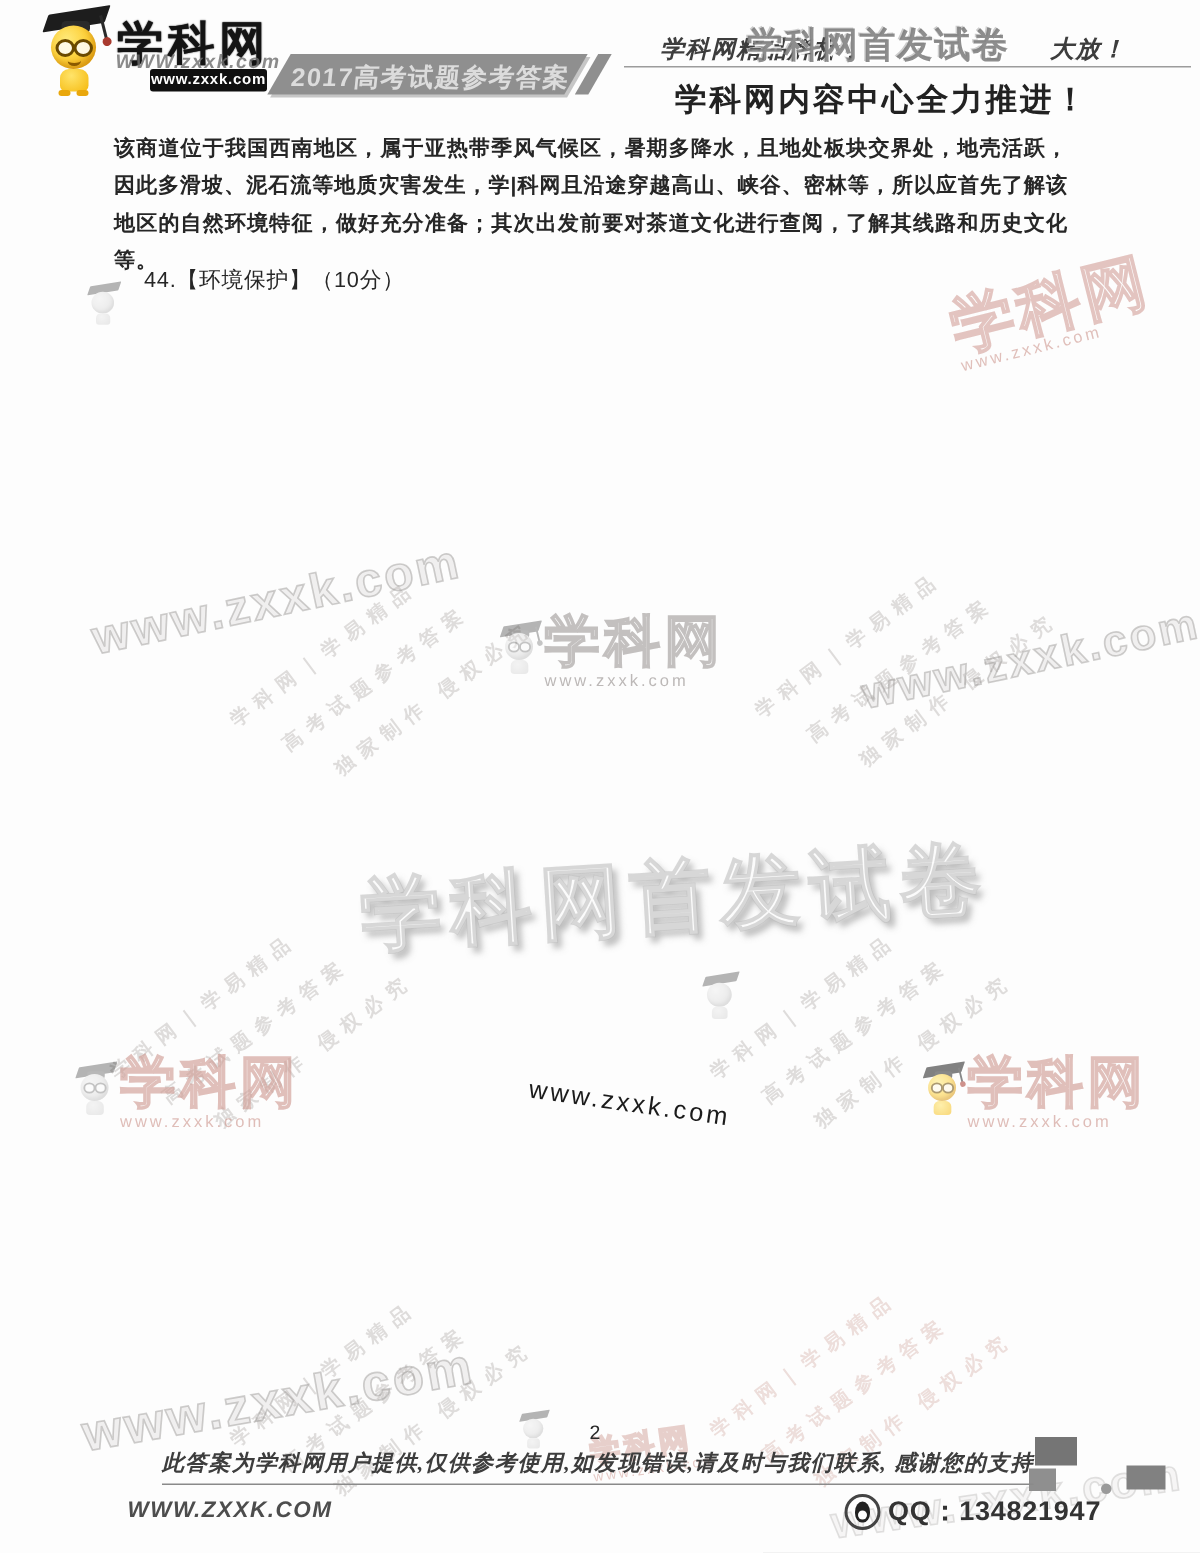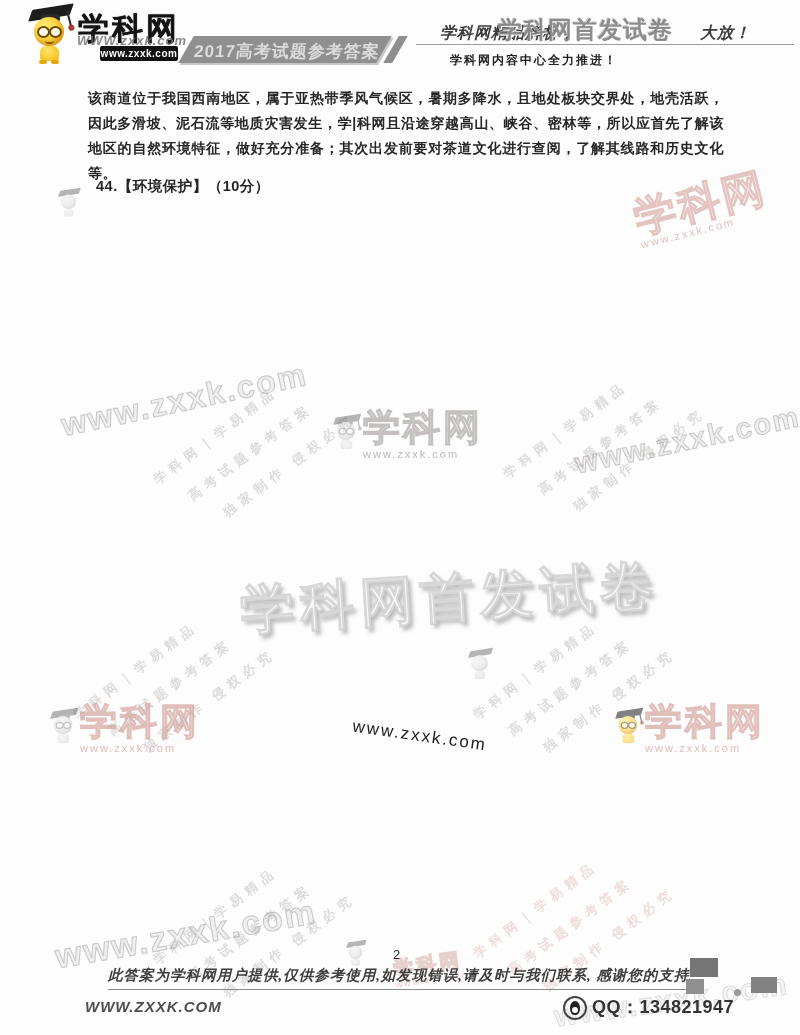--- a/index.html
+++ b/index.html
@@ -39,27 +39,27 @@
   .plaque-text{left:192px;top:40px;width:190px;text-align:center;font-size:17px;font-weight:bold;
                color:#dcdcdc;letter-spacing:1px;white-space:nowrap;transform:skewX(-6deg);z-index:4;}
   .hand{font-family:"Liberation Serif",serif;font-style:italic;font-weight:bold;color:#3d3d3d;}
   .slogan-prefix{left:440px;top:23px;font-size:16px;letter-spacing:1px;z-index:3;}
   .slogan-suffix{left:700px;top:23px;font-size:16px;letter-spacing:1px;z-index:3;}
   .emboss-sm{left:498px;top:14px;font-size:24px;font-weight:bold;letter-spacing:1px;white-space:nowrap;
              color:rgba(122,122,122,.85);text-shadow:1px 1px 0 rgba(255,255,255,.95),-1px -1px 0 rgba(95,95,95,.3);z-index:4;}
   .slogan-underline{left:416px;top:44px;width:378px;border-top:1px solid #9c9c9c;z-index:2;}
   .gaokao-url{left:505px;top:40px;font-size:16px;font-weight:bold;color:#c53030;letter-spacing:.5px;
               text-decoration:underline;z-index:5;}
-  .header-subtitle{left:450px;top:52px;font-size:12px;font-weight:bold;color:#222;letter-spacing:2px;
+  .header-subtitle{left:450px;top:52px;font-size:21px;font-weight:bold;color:#222;letter-spacing:2px;
                    font-family:"Liberation Serif",serif;z-index:4;}
 
   
   .bodytext{width:636px;font-size:14px;line-height:25px;letter-spacing:.6px;font-weight:bold;
             color:#262626;text-align:justify;z-index:3;}
-  .q-heading{font-size:14.5px;font-weight:bold;color:#262626;letter-spacing:.5px;z-index:3;}
+  .q-heading{font-size:14.5px;font-weight:normal;color:#262626;letter-spacing:.5px;z-index:3;}
 
   
   .wm-center{left:240px;top:562px;font-size:54px;font-weight:bold;letter-spacing:6px;white-space:nowrap;
              transform:rotate(-3.5deg);color:#fbfbfb;-webkit-text-stroke:1px rgba(185,185,185,.55);
              text-shadow:3px 4px 4px rgba(125,125,125,.5);z-index:1;}
   .wm-url{font-size:32px;font-weight:bold;letter-spacing:2px;white-space:nowrap;
           color:rgba(185,180,178,.18);-webkit-text-stroke:1.1px rgba(150,148,146,.45);
           transform-origin:left top;z-index:1;}
   .wm-cluster{transform:rotate(-37deg);transform-origin:left top;font-size:13px;font-weight:bold;
               letter-spacing:6px;line-height:34px;white-space:nowrap;color:rgba(152,145,143,.30);z-index:1;}
@@ -112,21 +112,21 @@
 
   <div class="abs plaque"></div>
   <div class="abs plaque-text">2017高考试题参考答案</div>
 
   <div class="abs hand slogan-prefix">学科网精品解析，</div>
   <div class="abs emboss-sm">学科网首发试卷</div>
   <div class="abs hand slogan-suffix">大放！</div>
   <div class="abs slogan-underline"></div>
   <div class="abs header-subtitle">学科网内容中心全力推进！</div>
 
-  <div class="abs bodytext" style="left:88px;top:86px;">该商道位于我国西南地区，属于亚热带季风气候区，暑期多降水，且地处板块交界处，地壳活跃，因此多滑坡、泥石流等地质灾害发生，学|科网且沿途穿越高山、峡谷、密林等，所以应首先了解该地区的自然环境特征，做好充分准备；其次出发前要对茶道文化进行查阅，了解其线路和历史文化等。</div>
+  <div class="abs bodytext" style="left:76px;top:86px;">该商道位于我国西南地区，属于亚热带季风气候区，暑期多降水，且地处板块交界处，地壳活跃，因此多滑坡、泥石流等地质灾害发生，学|科网且沿途穿越高山、峡谷、密林等，所以应首先了解该地区的自然环境特征，做好充分准备；其次出发前要对茶道文化进行查阅，了解其线路和历史文化等。</div>
   <div class="abs q-heading" style="left:96px;top:177px;">44.【环境保护】（10分）</div>
 
   <div class="mascot mas-gray" style="left:58px;top:188px;transform:scale(.5);">
     <div class="m-board"></div>
       <div class="m-head"></div>
       <div class="m-body"></div>
   </div>
 
   <div class="abs wm-brand-rot" style="left:630px;top:200px;">
     <div class="brand-outline" style="-webkit-text-stroke-color:rgba(205,150,142,.55);color:rgba(255,255,255,.1);font-size:42px;">学科网</div>

